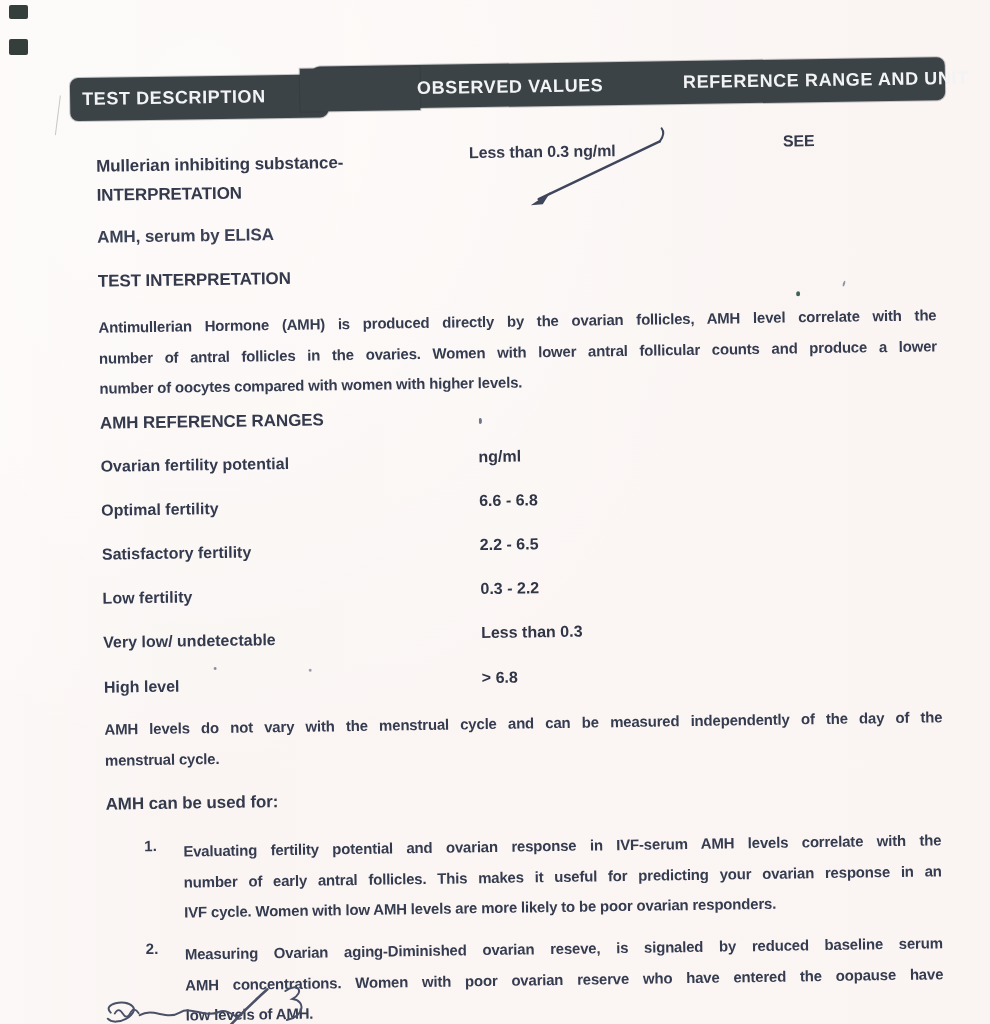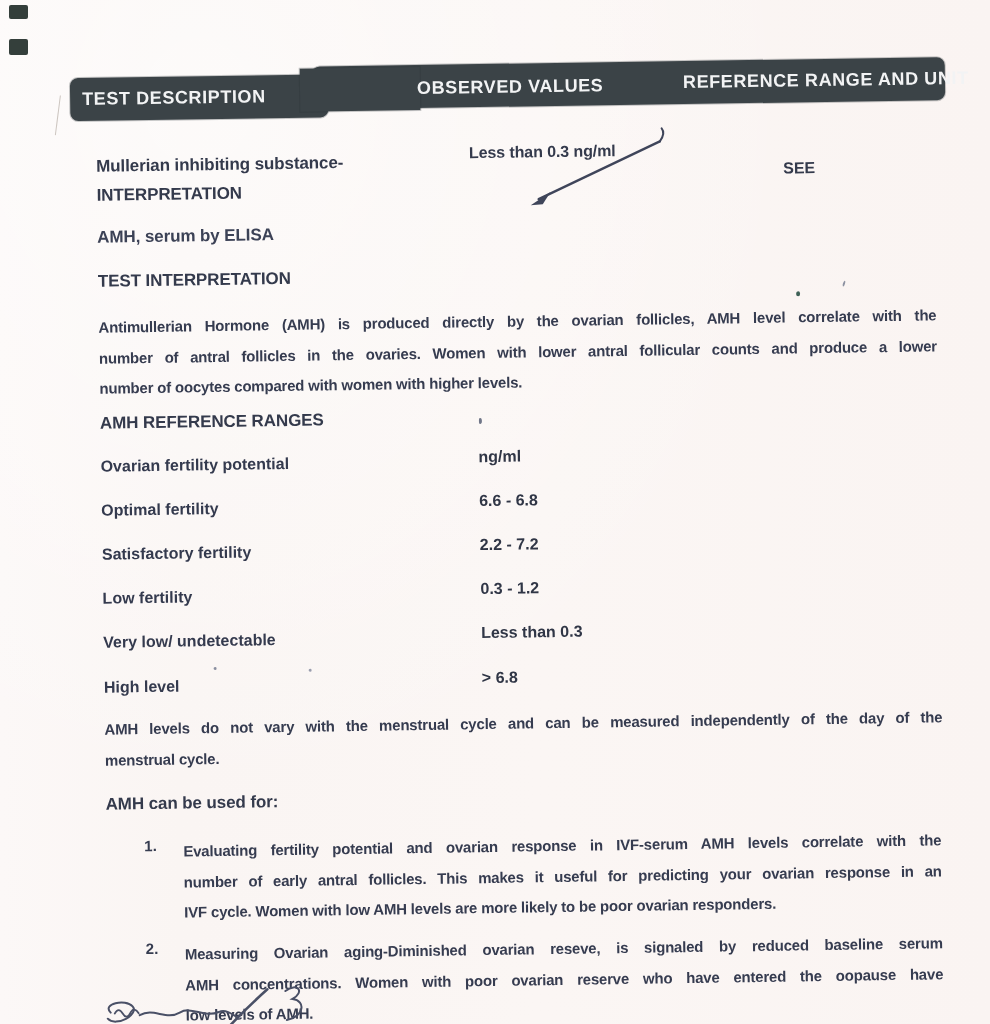--- a/index.html
+++ b/index.html
@@ -49,21 +49,21 @@
   <div class="bar" style="left:70px;top:78px;width:258px;height:43px;"></div>
   <div class="bar" style="left:300px;top:72px;width:120px;height:43px;border-radius:0;"></div>
 
   <div class="bar-label" style="left:82px;top:89px;">TEST DESCRIPTION</div>
   <div class="bar-label" style="left:417px;top:83px;">OBSERVED VALUES</div>
   <div class="bar-label" style="left:683px;top:81px;">REFERENCE RANGE AND UNIT</div>
 
   <div class="t" style="left:95px;top:157px;font-size:17px;">Mullerian inhibiting substance-</div>
   <div class="t" style="left:95px;top:186px;font-size:17px;">INTERPRETATION</div>
   <div class="t" style="left:468px;top:150px;font-size:16px;">Less than 0.3 ng/ml</div>
-  <div class="t" style="left:782px;top:170px;font-size:16px;">SEE</div>
+  <div class="t" style="left:782px;top:143px;font-size:16px;">SEE</div>
 
   <svg width="990" height="1024">
     <path d="M659 150 L537 206" stroke="#3f455a" stroke-width="2.4" fill="none" stroke-linecap="round"></path>
     <path d="M659 150 Q665 142 661 137" stroke="#3f455a" stroke-width="2" fill="none" stroke-linecap="round"></path>
     <path d="M529 212 L549 199 L541 211 Z" fill="#3f455a"></path>
   </svg>
 
   <div class="t" style="left:95px;top:228px;font-size:17px;color:#3c4256;">AMH, serum by ELISA</div>
 
   <div class="t" style="left:95px;top:272px;font-size:17px;">TEST INTERPRETATION</div>
@@ -78,25 +78,25 @@
   <div class="rrow" style="top:458px;">
     <span class="rlabel">Ovarian fertility potential</span>
     <span class="rvalue">ng/ml</span>
   </div>
   <div class="rrow" style="top:502px;">
     <span class="rlabel">Optimal fertility</span>
     <span class="rvalue">6.6 - 6.8</span>
   </div>
   <div class="rrow" style="top:546px;">
     <span class="rlabel">Satisfactory fertility</span>
-    <span class="rvalue">2.2 - 7.2</span>
+    <span class="rvalue">2.2 - 6.5</span>
   </div>
   <div class="rrow" style="top:590px;">
     <span class="rlabel">Low fertility</span>
-    <span class="rvalue">0.3 - 1.2</span>
+    <span class="rvalue">0.3 - 2.2</span>
   </div>
   <div class="rrow" style="top:634px;">
     <span class="rlabel">Very low/ undetectable</span>
     <span class="rvalue">Less than 0.3</span>
   </div>
   <div class="rrow" style="top:679px;">
     <span class="rlabel">High level</span>
     <span class="rvalue">&gt; 6.8</span>
   </div>
 

